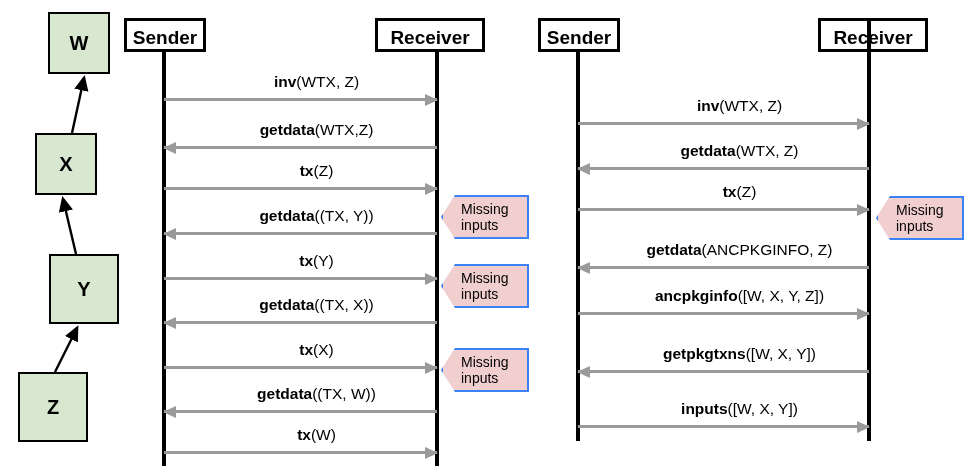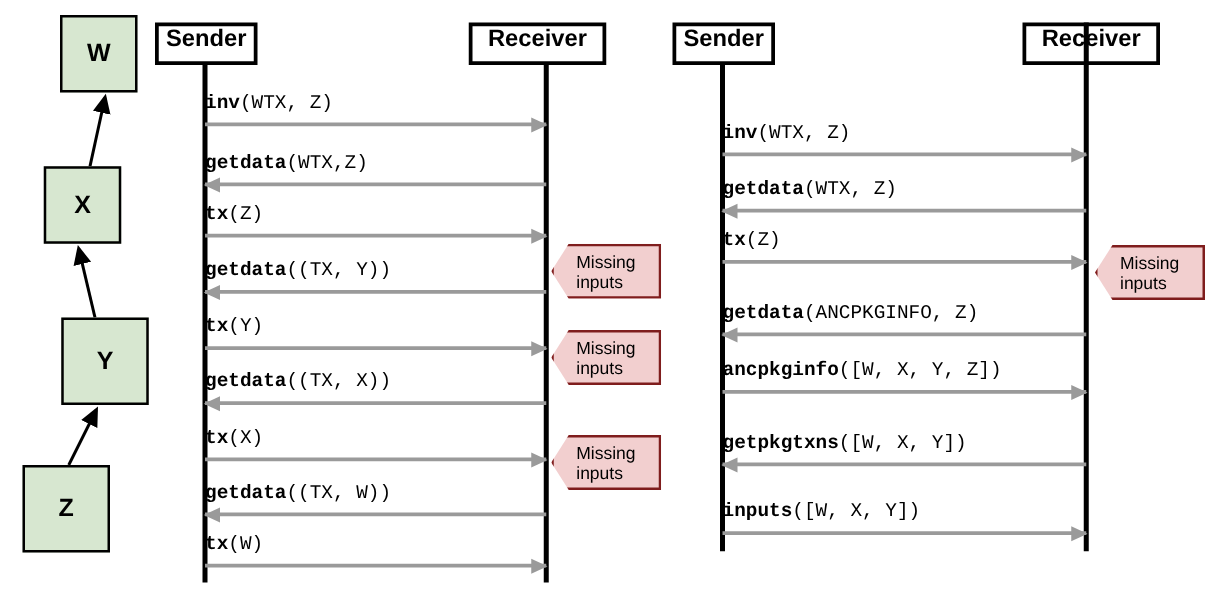--- a/index.html
+++ b/index.html
@@ -32,21 +32,21 @@
     color: #000000;
   }
 
   
   .actor-box {
     position: absolute;
     box-sizing: border-box;
     background: #ffffff;
     border: 3px solid #000000;
     display: flex;
-    align-items: flex-start;
+    align-items: flex-end;
     justify-content: center;
     font-weight: bold;
     font-size: 19px;
     color: #000000;
     white-space: nowrap;
   }
 
   
   .lifeline {
     position: absolute;
@@ -78,42 +78,42 @@
   .msg-head.right {
     right: -1px;
     border-left: 13px solid #9a9a9a;
   }
   .msg-head.left {
     left: -1px;
     border-right: 13px solid #9a9a9a;
   }
   .msg-label {
     position: absolute;
-    left: 0;
+    left: 16px;
     width: 100%;
     top: -25px;
+    text-align: center;
     font-size: 15.5px;
     color: #000000;
     white-space: nowrap;
-    font-family: Liberation Mono, monospace;
   }
   .msg-label b {
     font-weight: bold;
   }
 
   
   .callout {
     position: absolute;
     box-sizing: border-box;
     background: #f2cfcf;
     color: #000000;
     font-size: 14px;
     line-height: 1.15;
     padding: 4px 6px 4px 18px;
-    border: 2px solid #7f1d1d;
+    border: 2px solid #3b82f6;
     -webkit-clip-path: polygon(14px 0, 100% 0, 100% 100%, 14px 100%, 0 50%);
     clip-path: polygon(14px 0, 100% 0, 100% 100%, 14px 100%, 0 50%);
     white-space: pre-line;
   }
 
   
   #dag-arrows {
     position: absolute;
     left: 0;
     top: 0;

